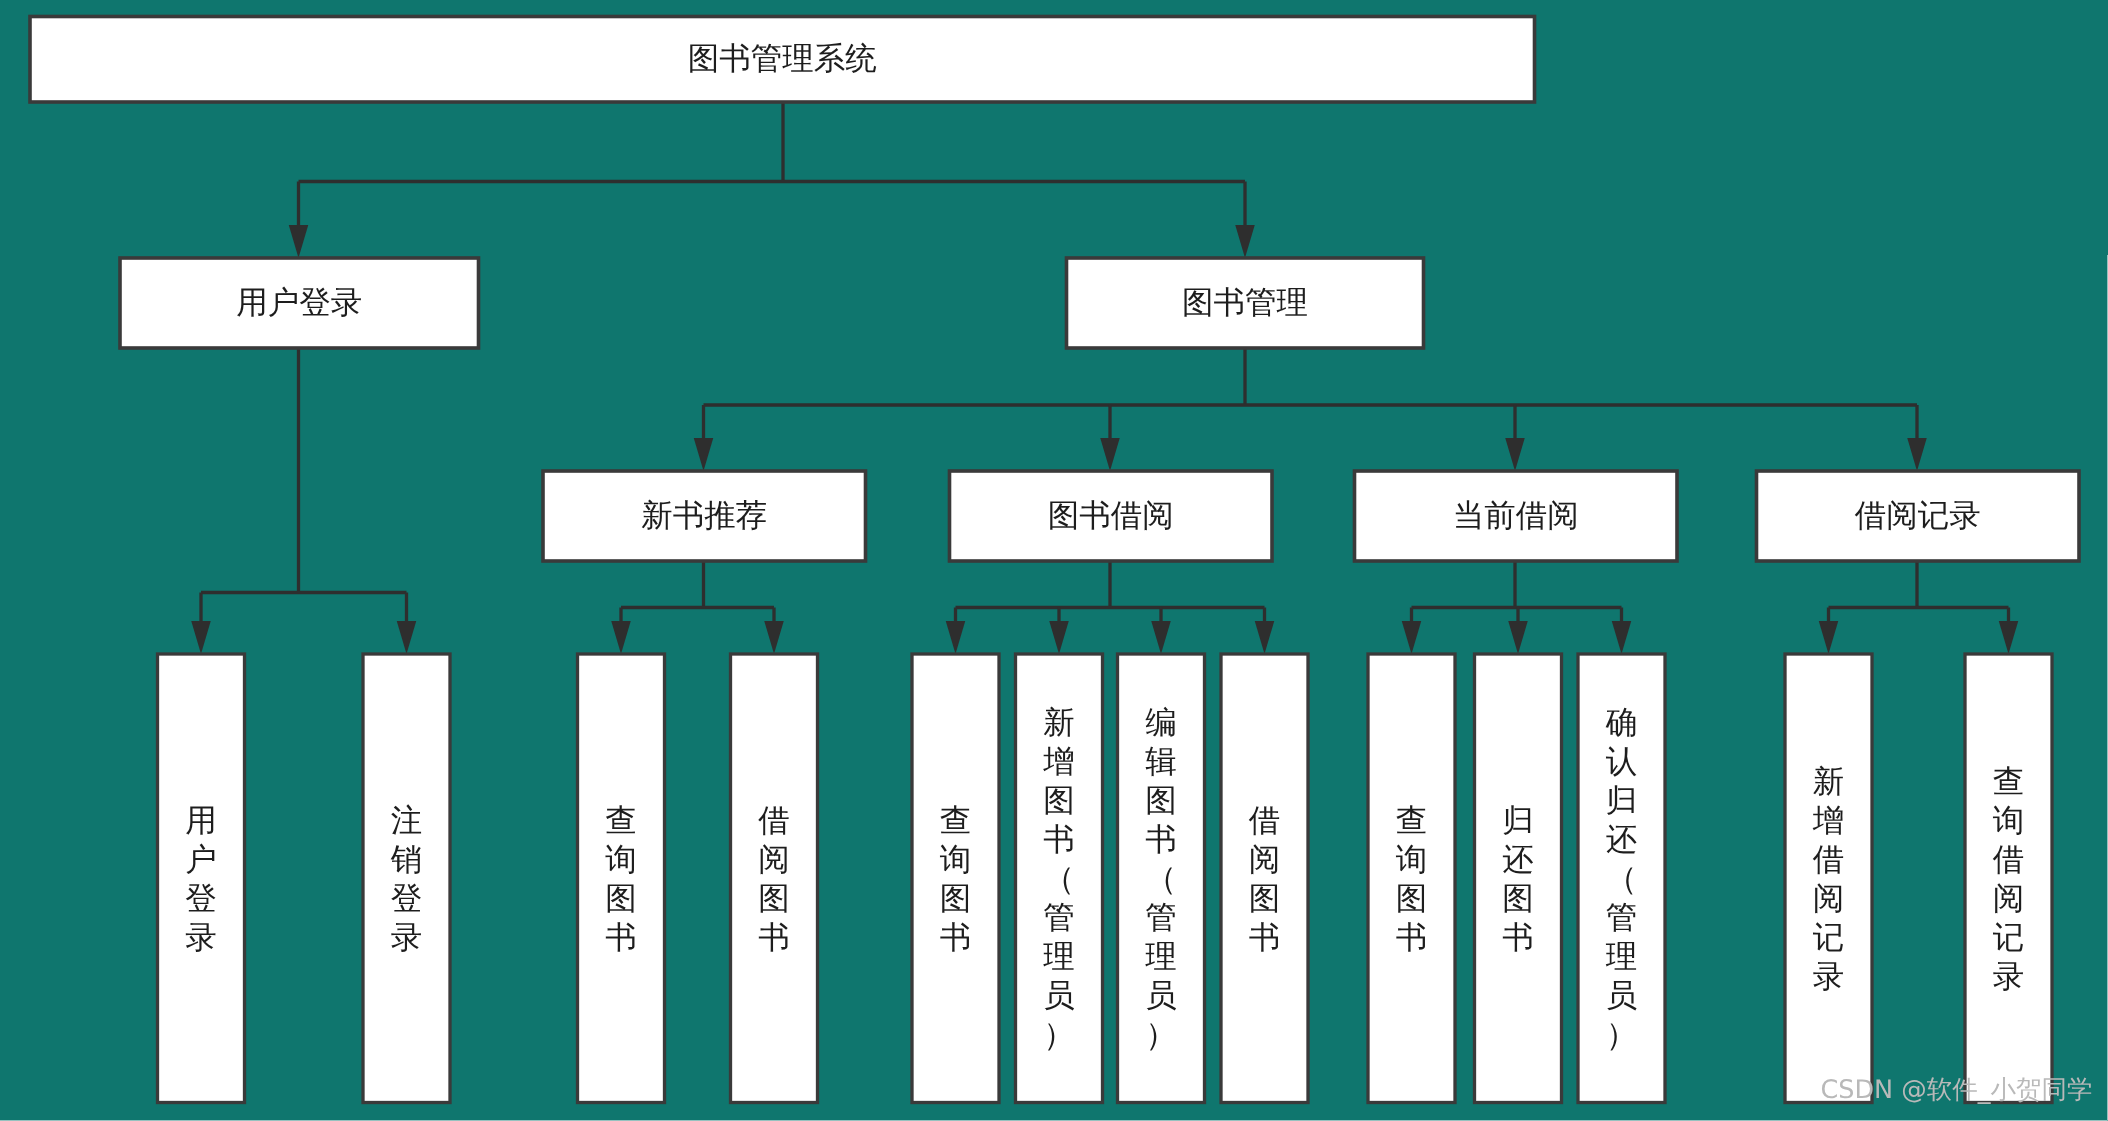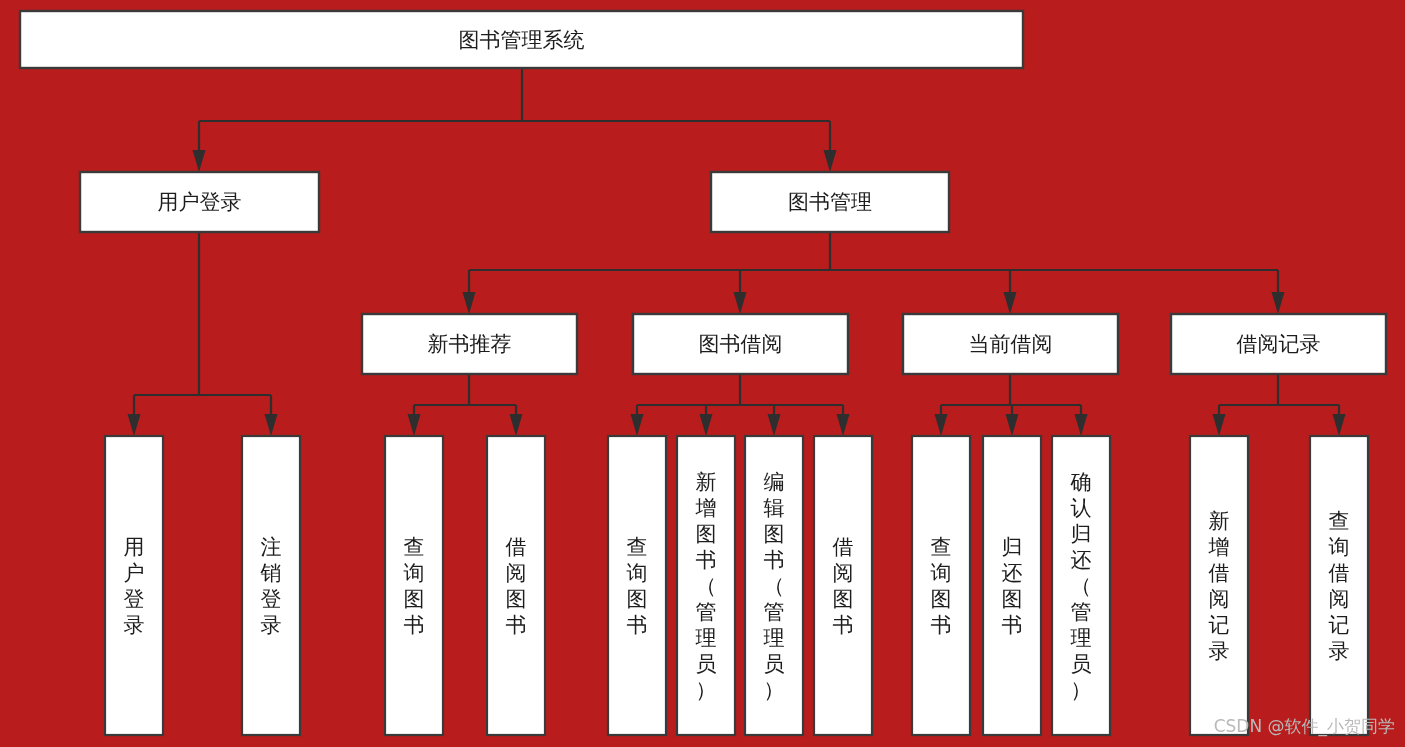--- a/index.html
+++ b/index.html
@@ -8,21 +8,21 @@
     padding: 0;
     background: #ffffff;
   }
   body {
     font-family: "DejaVu Sans", "Liberation Sans", sans-serif;
   }
   #diagram-root {
     position: relative;
     width: 1405px;
     height: 747px;
-    background: #b91c1c;
+    background: #0f766e;
     overflow: hidden;
   }
   svg.diagram-canvas {
     position: absolute;
     left: 0;
     top: 0;
     width: 1405px;
     height: 747px;
     display: block;
   }

